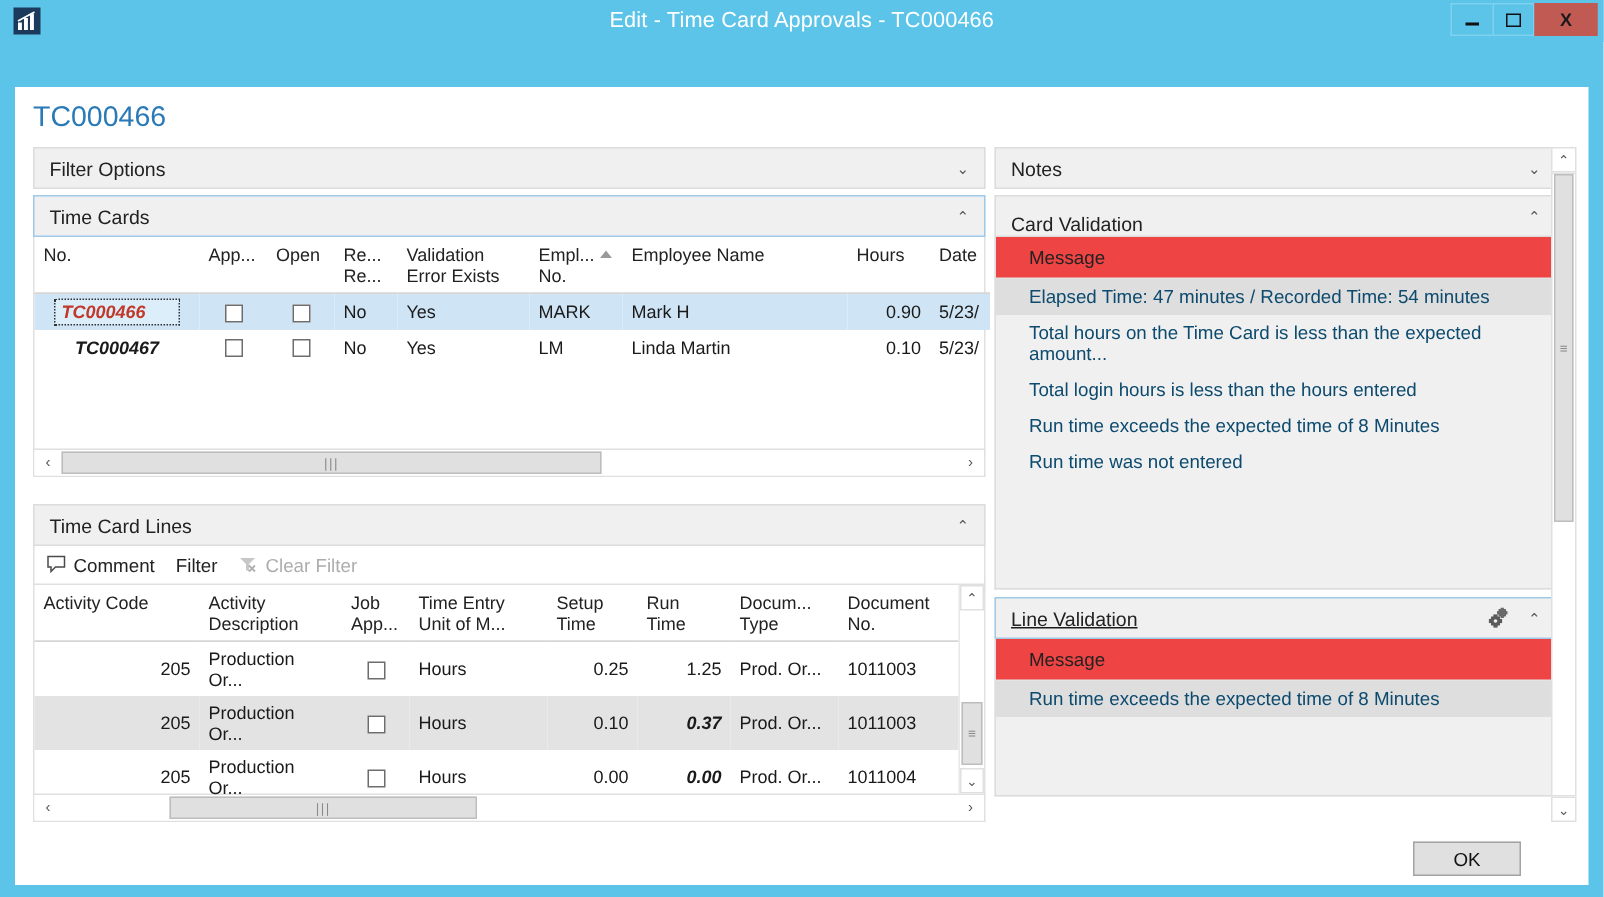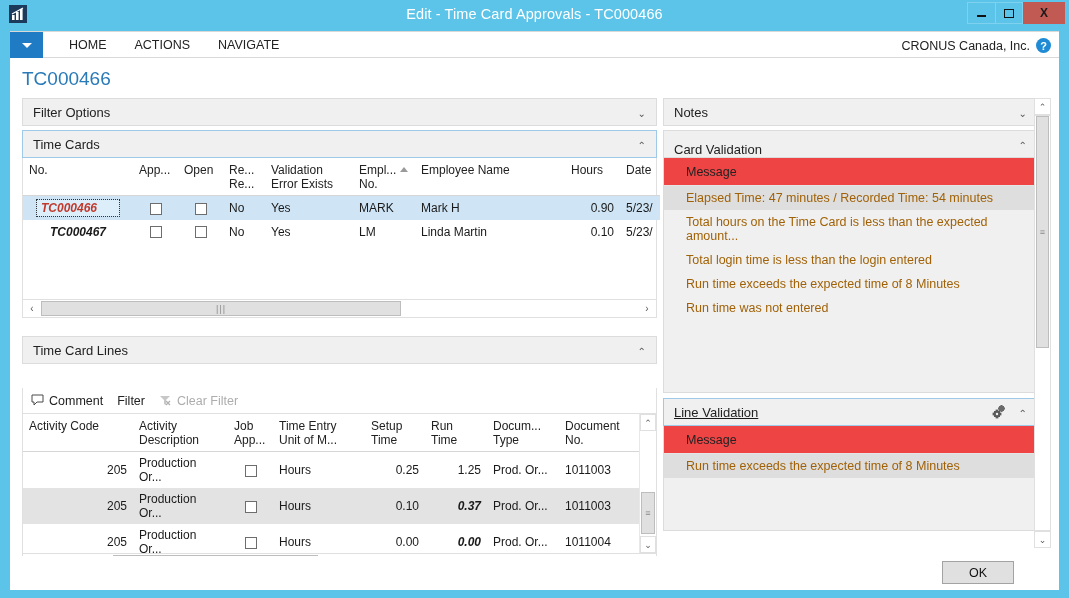--- a/index.html
+++ b/index.html
@@ -147,30 +147,30 @@
     color:#5a5a5a;font-size:9px; border:1px solid #e0e0e0; background:#fff;
   }
   .vs-thumb{
     position:absolute; left:1px; right:1px; background:#e0e0e0; border:1px solid #bdbdbd;
     display:flex;align-items:center;justify-content:center;color:#8a8a8a;font-size:9px;
   }
 
   
   .ltoolbar{
     height:26px; border:1px solid #e0e0e0; border-top:none; background:#fff;
-    display:flex; align-items:center; padding:0 8px; gap:14px; font-size:12.5px;margin-top:24px;
+    display:flex; align-items:center; padding:0 8px; gap:14px; font-size:12.5px;
   }
   .tb-item{ display:flex; align-items:center; gap:5px; color:#222; }
   .tb-item.disabled{ color:#adadad; }
 
   
   .vpanel{ border:1px solid #dcdcdc; border-top:none; background:#f0f0f0; }
   .vhead{ padding:7px 10px 6px 22px; font-size:12.5px; color:#222; background:#ef4444;
           border-bottom:1px solid #e4e4e4;}
-  .vrow{ padding:5px 10px 5px 22px; font-size:12.5px; color:#a16207; }
+  .vrow{ padding:5px 10px 5px 22px; font-size:12.5px; color:#0c4a6e; }
   .vrow.hl{ background:#dedede; }
 
   .gear-icon{ position:absolute; right:30px; top:6px; }
 
   
   .footer{
     position:absolute; left:10px; top:556px; width:1049px; height:34px; background:#fff;
   }
   .okbtn{
     position:absolute; right:45px; top:5px; width:72px; height:23px;
@@ -200,34 +200,20 @@
       <div class="wbtn min">
           <div class="minglyph"></div>
         </div>
       <div class="wbtn">
           <div class="maxglyph"></div>
         </div>
       <div class="wbtn close">X</div>
     </div>
   </div>
 
-  <div class="ribbon">
-    <div class="ribbon-drop">
-      <div class="tri"></div>
-    </div>
-    <div class="ribbon-tabs">
-      <div class="ribbon-tab">HOME</div>
-      <div class="ribbon-tab">ACTIONS</div>
-      <div class="ribbon-tab">NAVIGATE</div>
-    </div>
-    <div class="ribbon-right">
-      <span>CRONUS Canada, Inc.</span>
-      <span class="help-icon">?</span>
-    </div>
-  </div>
 
   <div class="page">
     <div class="page-title">TC000466</div>
 
     <div class="leftcol">
 
       <div class="grp">
         <span class="grp-title">Filter Options</span>
         <span class="chev">⌄</span>
       </div>
@@ -403,21 +389,21 @@
       </div>
 
       <div class="grp" style="margin-top:4px;align-items:flex-end;">
         <span class="grp-title">Card Validation</span>
         <span class="chev">⌃</span>
       </div>
       <div class="vpanel" style="height:235px;">
         <div class="vhead">Message</div>
         <div class="vrow hl">Elapsed Time: 47 minutes / Recorded Time: 54 minutes</div>
         <div class="vrow">Total hours on the Time Card is less than the expected amount...</div>
-        <div class="vrow">Total login time is less than the login entered</div>
+        <div class="vrow">Total login hours is less than the hours entered</div>
         <div class="vrow">Run time exceeds the expected time of 8 Minutes</div>
         <div class="vrow">Run time was not entered</div>
       </div>
 
       <div class="grp focus" style="margin-top:5px;text-decoration:underline;">
         <span class="grp-title">Line Validation</span>
         <span class="gear-icon">
           <svg width="15" height="15" viewBox="0 0 15 15">
             <g fill="#6a6a6a">
               <rect x="7" y="1" width="5" height="5"></rect>

